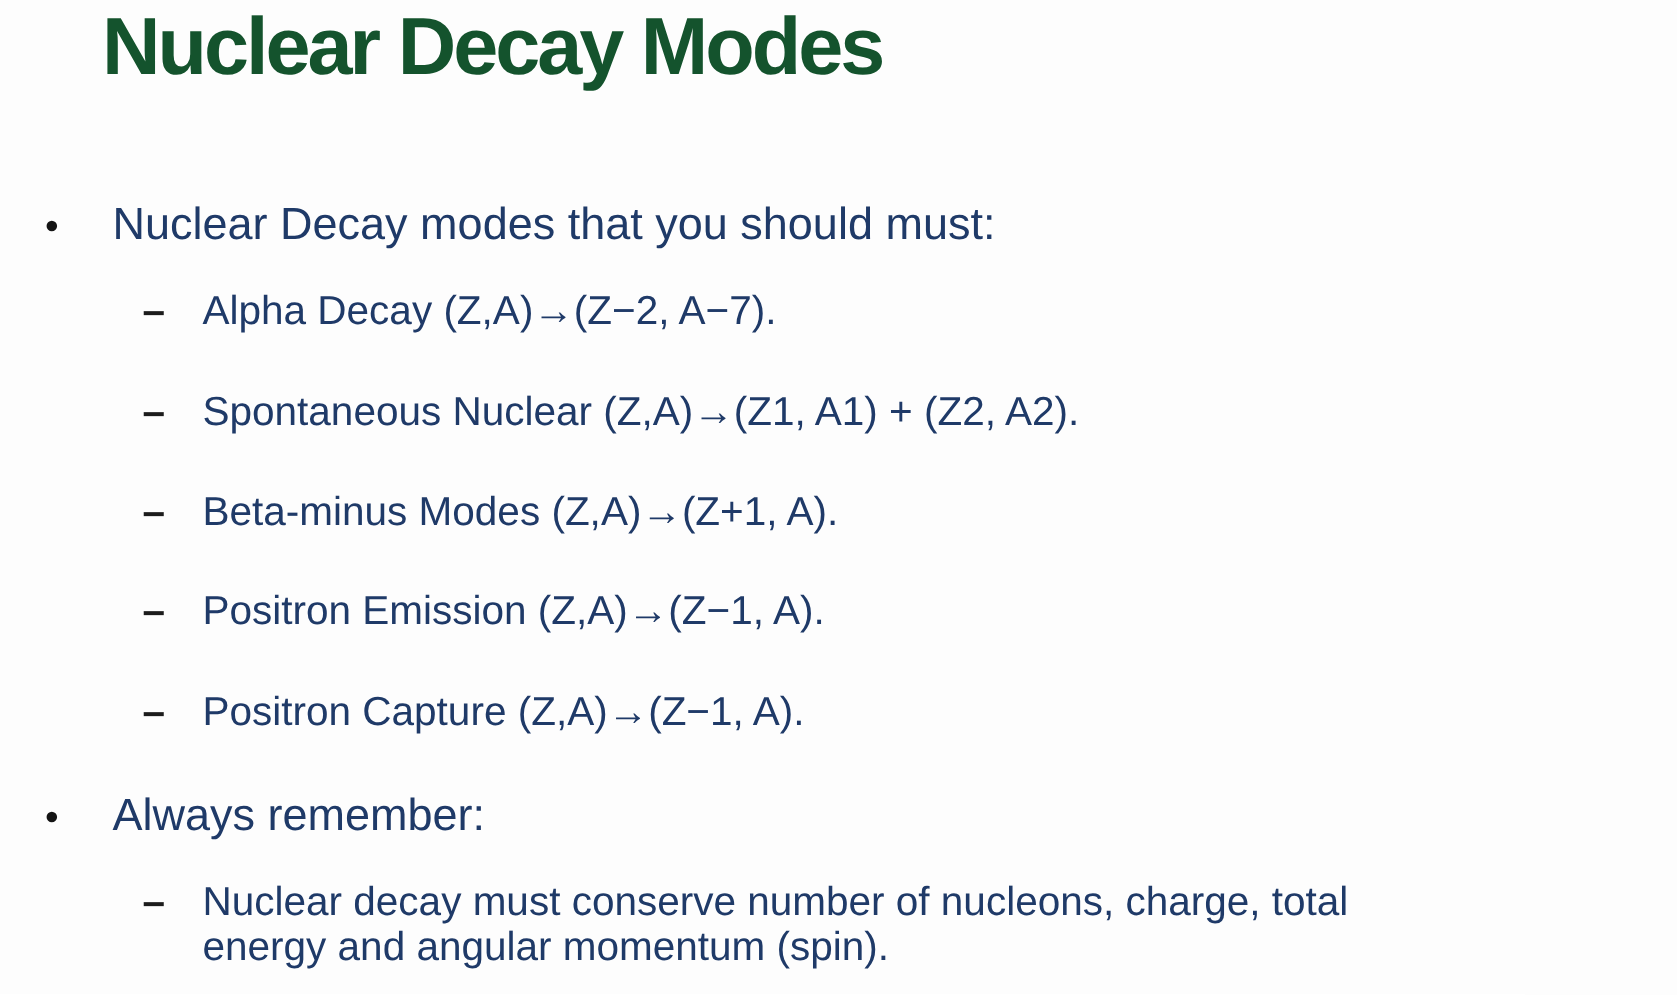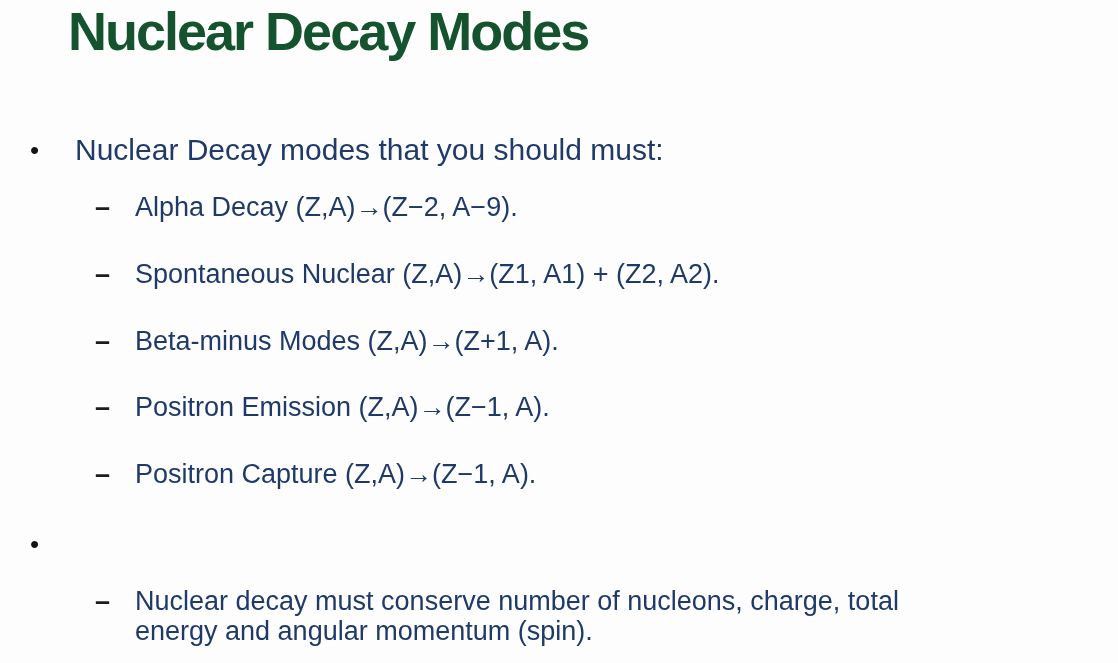--- a/index.html
+++ b/index.html
@@ -61,21 +61,21 @@
 
   <div class="title">Nuclear Decay Modes</div>
 
   <div class="row l1 b1">
     <span class="marker">•</span>
     <span class="text">Nuclear Decay modes that you should must:</span>
   </div>
 
   <div class="row l2 s1">
     <span class="marker">–</span>
-    <span class="text">Alpha Decay (Z,A)→(Z−2, A−9).</span>
+    <span class="text">Alpha Decay (Z,A)→(Z−2, A−7).</span>
   </div>
 
   <div class="row l2 s2">
     <span class="marker">–</span>
     <span class="text">Spontaneous Nuclear (Z,A)→(Z1, A1) + (Z2, A2).</span>
   </div>
 
   <div class="row l2 s3">
     <span class="marker">–</span>
     <span class="text">Beta-minus Modes (Z,A)→(Z+1, A).</span>
@@ -86,20 +86,21 @@
     <span class="text">Positron Emission (Z,A)→(Z−1, A).</span>
   </div>
 
   <div class="row l2 s5">
     <span class="marker">–</span>
     <span class="text">Positron Capture (Z,A)→(Z−1, A).</span>
   </div>
 
   <div class="row l1 b2">
     <span class="marker">•</span>
+    <span class="text">Always remember:</span>
   </div>
 
   <div class="row l2 s6">
     <span class="marker">–</span>
     <span class="text">
       <span>Nuclear decay must conserve number of nucleons, charge, total</span>
       <span>energy and angular momentum (spin).</span>
     </span>
   </div>
 

